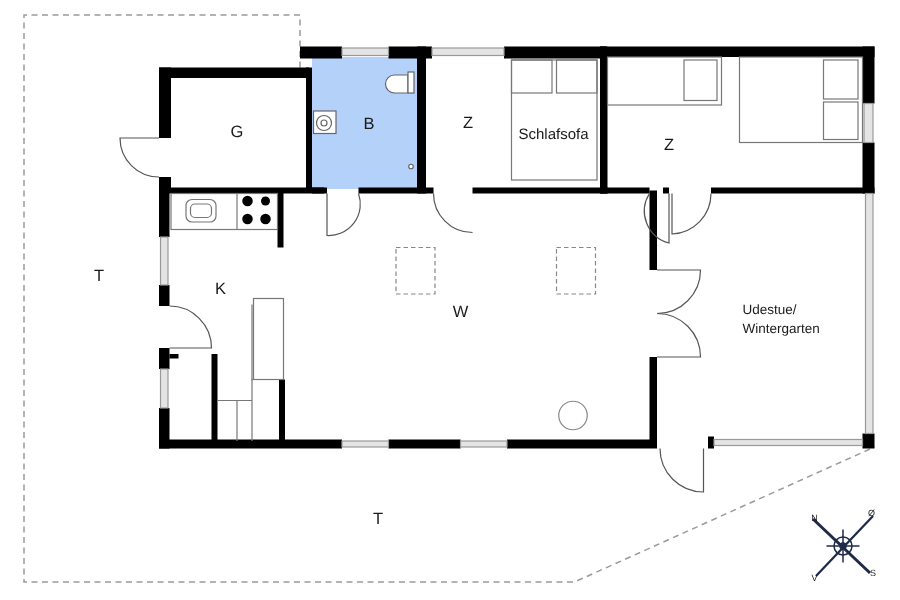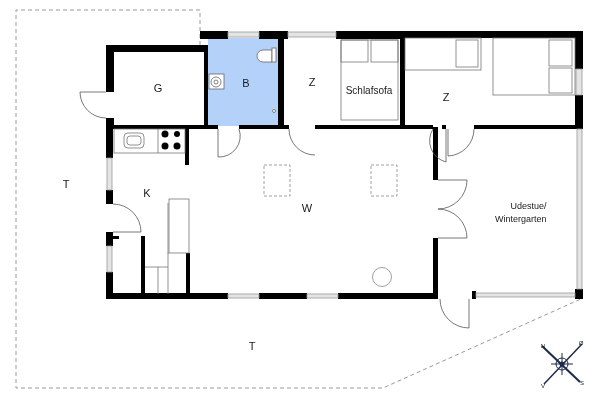--- a/index.html
+++ b/index.html
@@ -1,19 +1,19 @@
 <!DOCTYPE html>
 <html><head>
   <meta charset="utf-8">
   <style>
     html, body { margin: 0; padding: 0; background: #ffffff; }
     body { width: 600px; height: 400px; overflow: hidden; font-family: "Liberation Sans", sans-serif; }
     #plan { position: absolute; left: 0; top: 0; width: 600px; height: 400px; }
     .lbl { position: absolute; font-family: "Liberation Sans", sans-serif; font-size: 11px; color: #1a1a1a; transform: translate(-50%, -50%); white-space: nowrap; }
-    .lbl.small { font-size: 9px; text-align: right; transform: none; line-height: 13px; }
+    .lbl.small { font-size: 9px; text-align: left; transform: none; line-height: 13px; }
     .lbl.sofa { font-size: 10px; }
   </style>
 </head>
 <body>
 
 <svg id="plan" width="600" height="400" viewBox="0 0 600 400" xmlns="http://www.w3.org/2000/svg">
 
   <g fill="none" stroke="#9a9a9a" stroke-width="1" stroke-dasharray="4,3">
     <polyline points="200,45 200,10 16,10 16,388 383,388 583,298"></polyline>
   </g>

